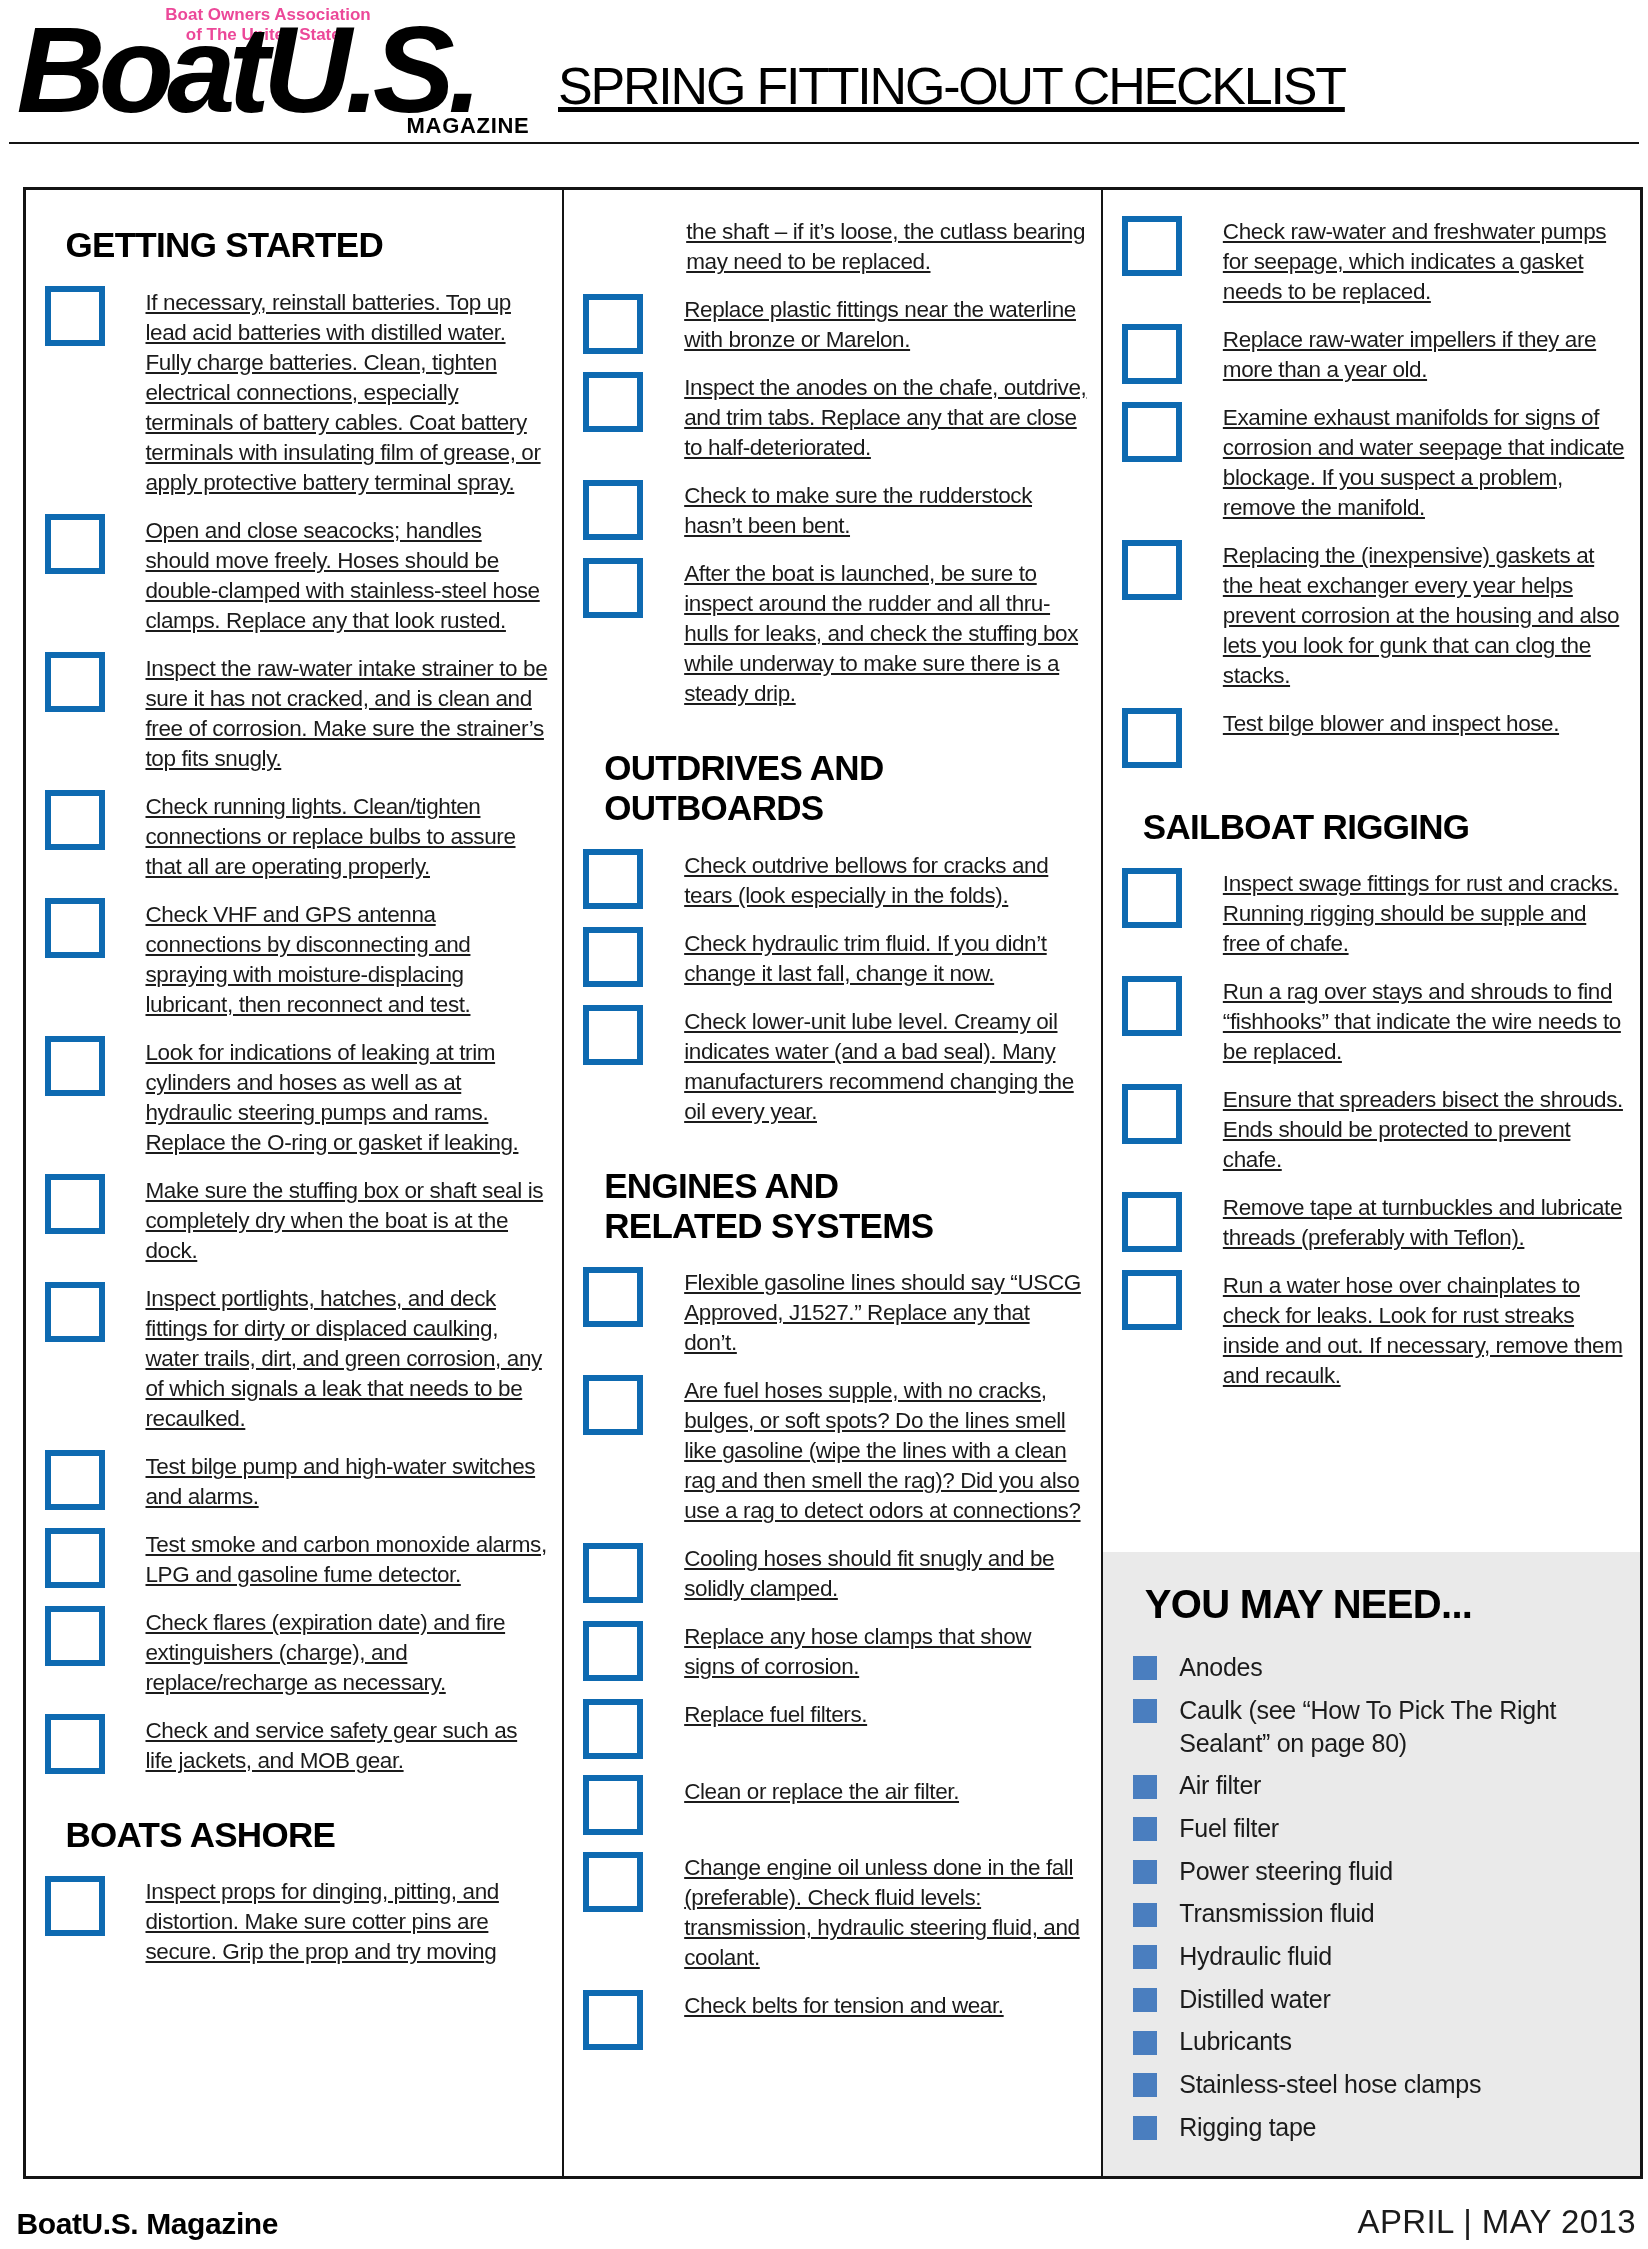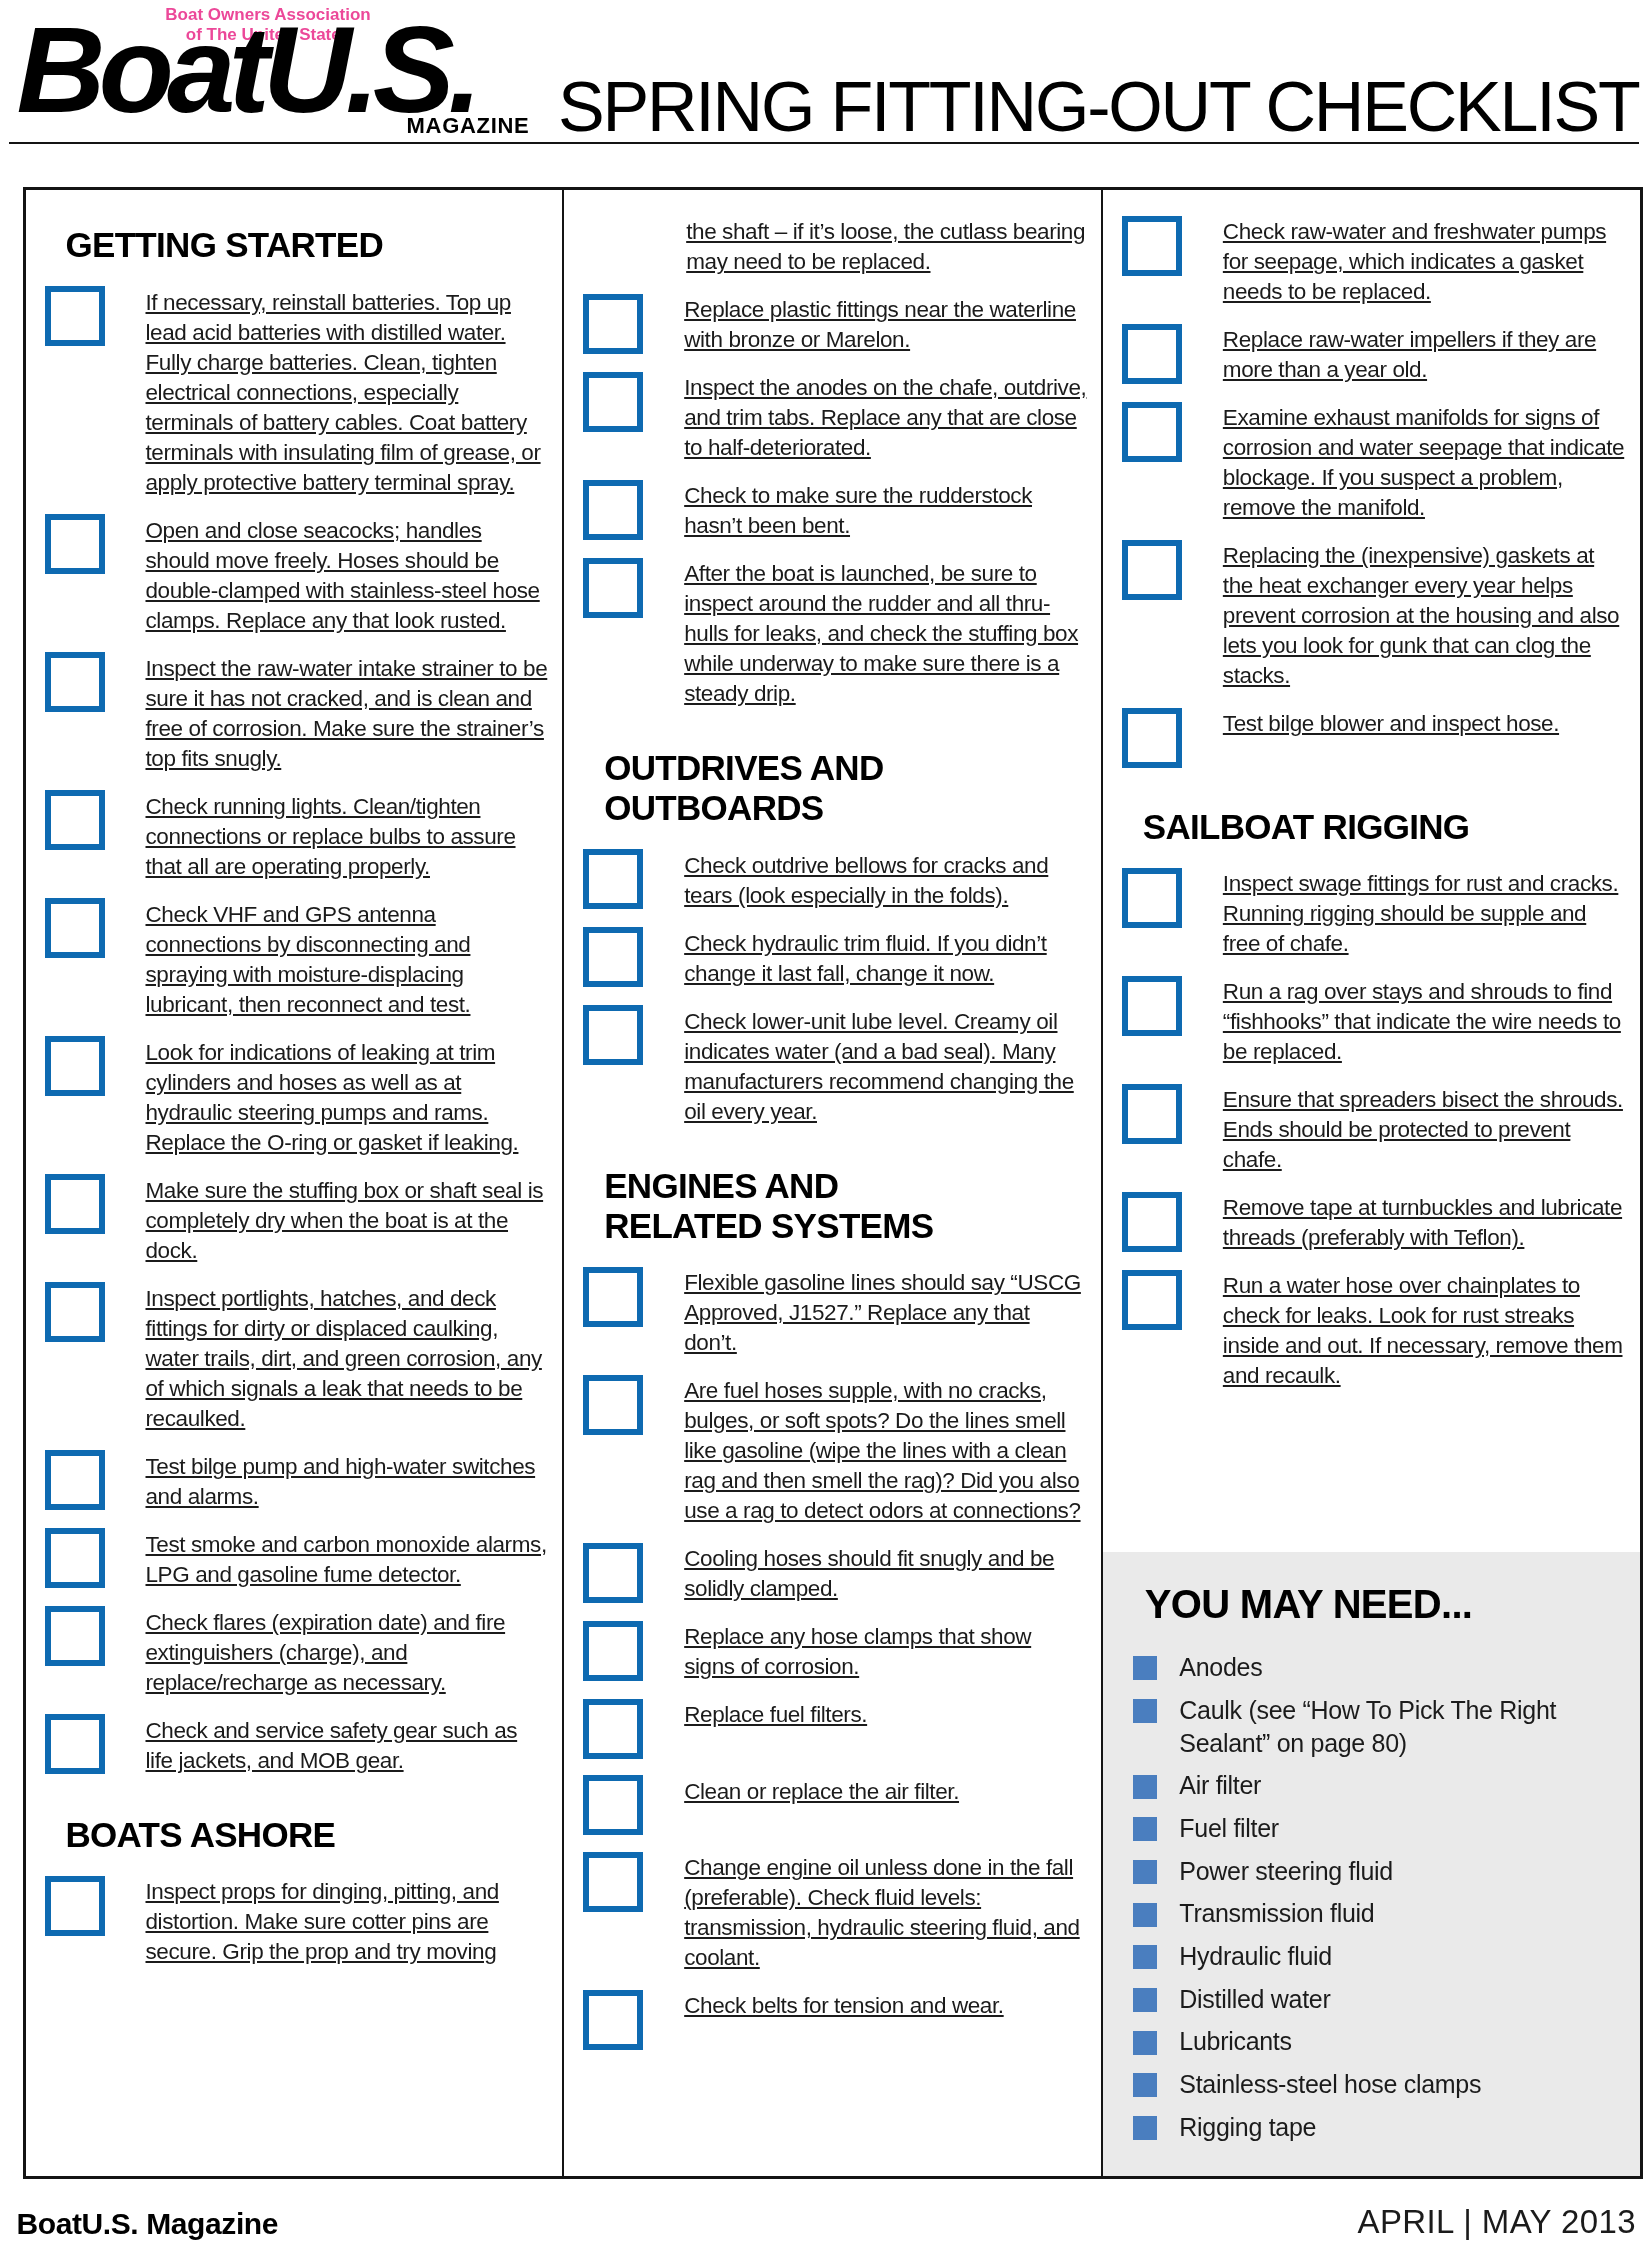--- a/index.html
+++ b/index.html
@@ -18,22 +18,22 @@
   }
   .brand {
     position:absolute; top:7.5px; left:0; font-size:123px; font-weight:bold; font-style:italic;
     letter-spacing:-6.7px; line-height:1; color:#000; white-space:nowrap;
   }
   .magazine {
     position:absolute; top:113px; left:378px; width:135px; text-align:right;
     font-size:22px; font-weight:bold; letter-spacing:0.7px; color:#000;
   }
   .title {
-    position:absolute; top:25.5px; left:558px; font-size:70px; font-weight:normal;
-    letter-spacing:-2.2px; color:#000; white-space:nowrap; line-height:1;
+    position:absolute; top:25.5px; left:558px; font-size:52px; font-weight:normal;
+    letter-spacing:-2.2px; color:#000; white-space:nowrap; line-height:1;text-decoration:underline;
   }
   .header-rule { position:absolute; top:142px; left:9px; right:9px; height:2.2px; background:#141414; }
 
   
   .board {
     position:absolute; top:187px; left:22.5px; width:1614px; height:1986px;
     border:3px solid var(--border,#141414); display:flex; background:#fff;
   }
   .col {
     flex:1 1 0; display:flex; flex-direction:column;

